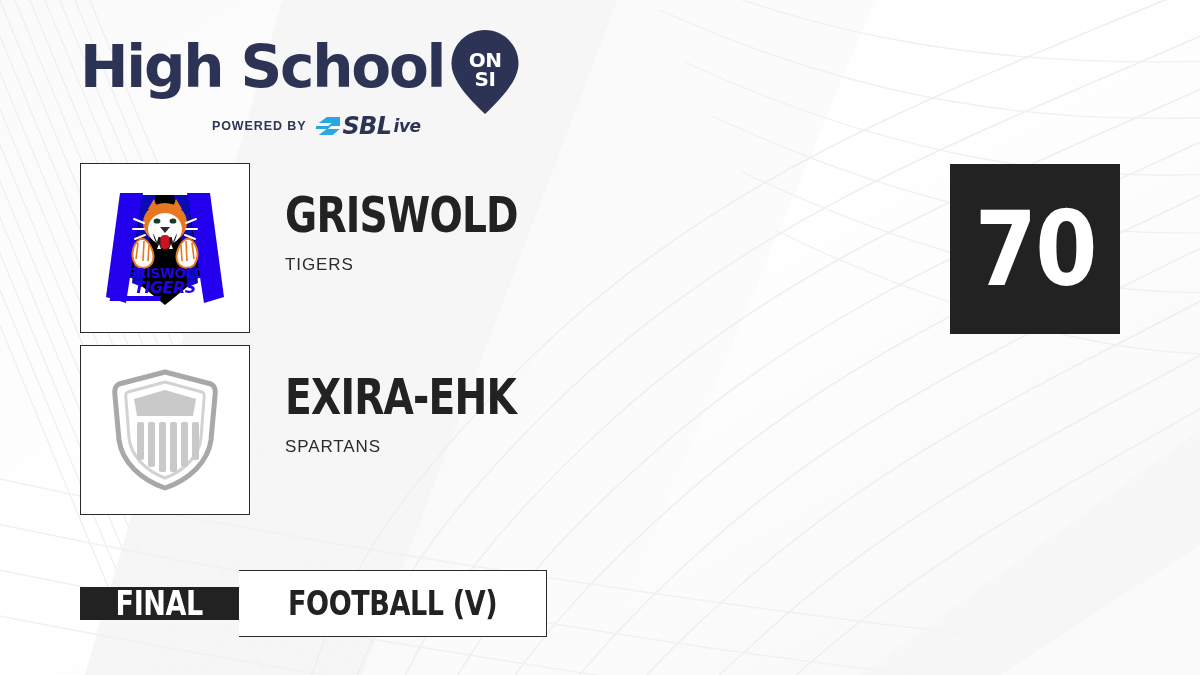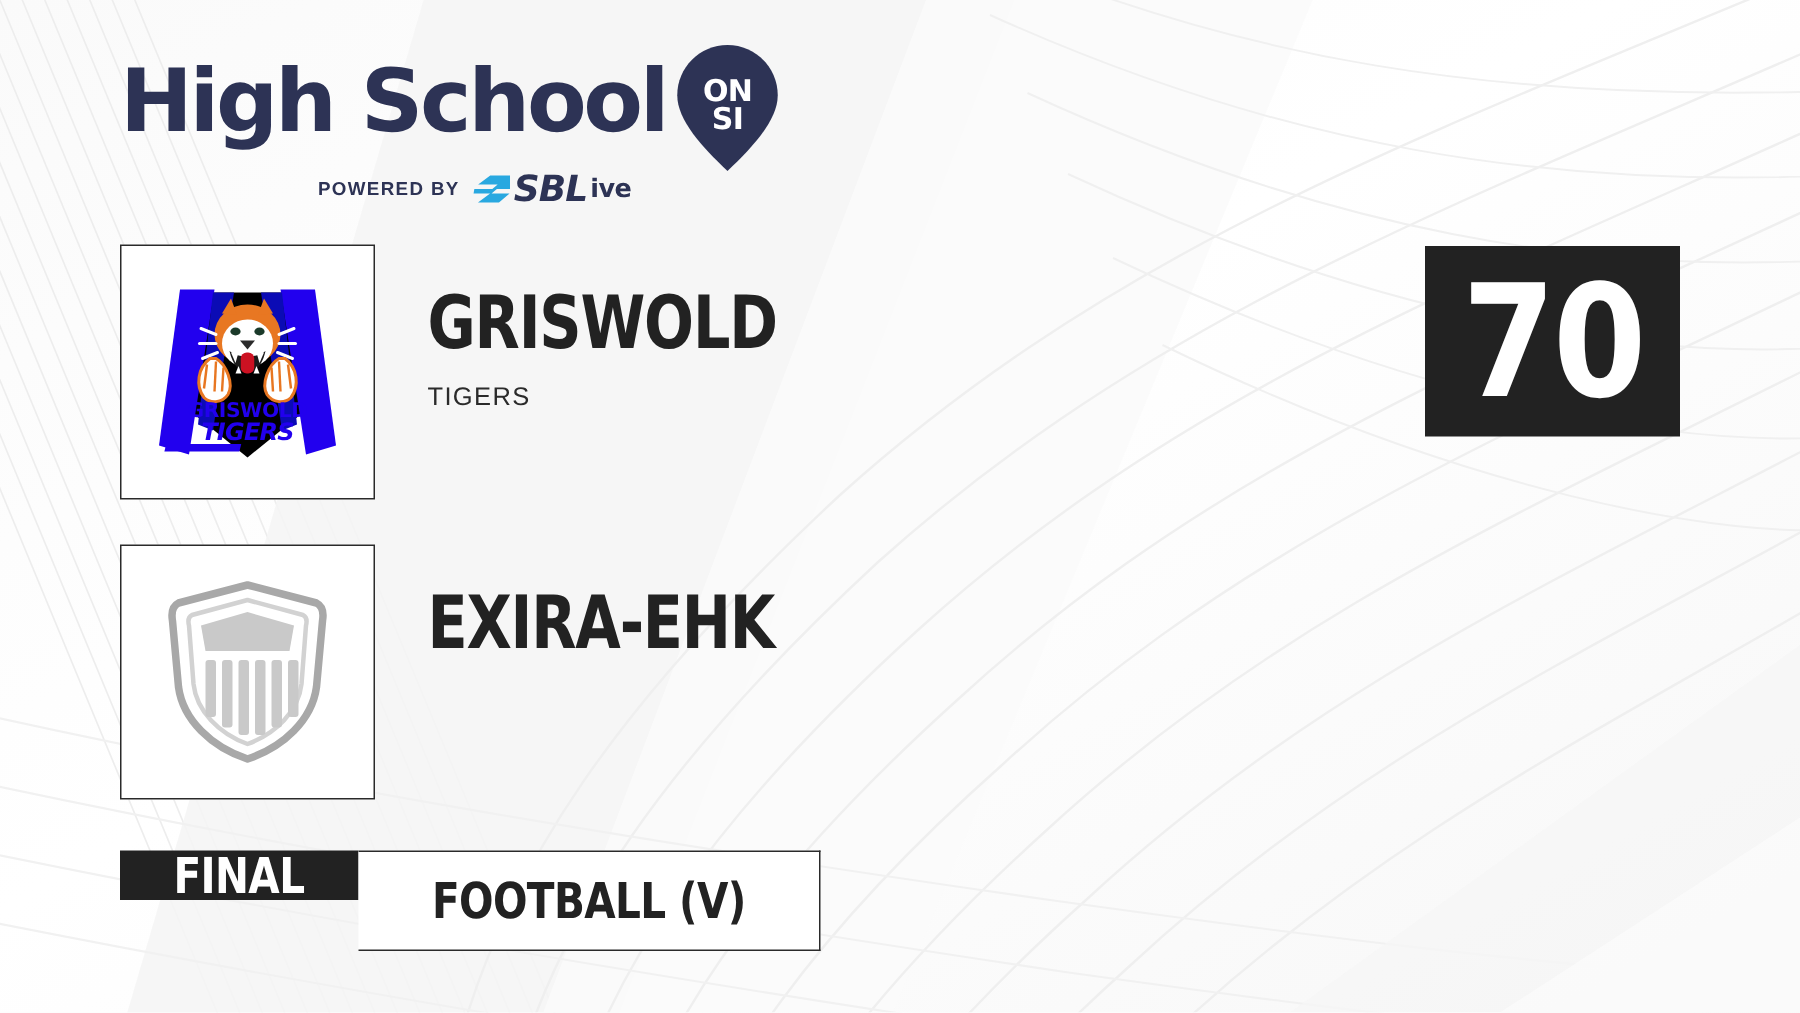--- a/index.html
+++ b/index.html
@@ -43,27 +43,27 @@
   }
   .sblive{display:flex;align-items:center;gap:2px;}
   .sbl-text{
     font-family:"DejaVu Sans", sans-serif;
     font-weight:700;font-size:24px;letter-spacing:-.6px;
     color:#2d3355;font-style:italic;line-height:1;
   }
   .sbl-ive{
     font-family:"DejaVu Sans", sans-serif;
     font-weight:700;font-size:17px;letter-spacing:-.4px;
-    color:#2d3355;line-height:1;
+    color:#2d3355;font-style:italic;line-height:1;
   }
 
   
   .row{position:absolute;left:0;right:0;height:172px;}
   .row-1{top:163px;}
-  .row-2{top:363px;}
+  .row-2{top:345px;}
 
   .logo-box{
     position:absolute;left:80px;top:0;
     width:170px;height:170px;
     background:#ffffff;
     border:1px solid #2a2a2a;
     box-sizing:border-box;
     display:flex;align-items:center;justify-content:center;
   }
   .logo-box svg{display:block;}
@@ -85,40 +85,40 @@
     font-weight:400;
     font-size:17px;
     letter-spacing:.9px;
     color:#2b2b2b;
     margin-top:12px;
     white-space:nowrap;
   }
 
   .score-box{
     position:absolute;left:950px;top:1px;
-    width:170px;height:127px;
+    width:170px;height:170px;
     background:#222222;
     display:flex;align-items:center;justify-content:center;
   }
   .score-val{
     font-family:"DejaVu Sans", sans-serif;
     font-weight:700;
     font-size:104px;
     color:#ffffff;
     line-height:104px;
     letter-spacing:-2px;
     transform:scaleX(.86);
     transform-origin:center center;
     white-space:nowrap;
   }
 
   
   .statusbar{
     position:absolute;left:80px;top:567px;
-    height:72px;display:flex;align-items:flex-start;
+    height:72px;display:flex;align-items:center;
   }
   .status-final{
     background:#222222;
     display:flex;align-items:center;justify-content:center;
     padding:0 26px;
     min-width:148px;
     box-sizing:border-box;
   }
   .status-final-text{
     font-family:"DejaVu Sans", sans-serif;
@@ -325,20 +325,21 @@
           <rect x="52" y="56" width="7" height="50" rx="2"></rect>
           <rect x="63" y="56" width="7" height="50" rx="2"></rect>
           <rect x="74" y="56" width="7" height="45" rx="2"></rect>
           <rect x="85" y="56" width="7" height="38" rx="2"></rect>
         </g>
       </svg>
     </div>
 
     <div class="team-text">
       <div class="team-name">EXIRA-EHK</div>
+      <div class="team-mascot">SPARTANS</div>
     </div>
 
   </div>
 
   <div class="statusbar">
     <div class="status-final">
       <span class="status-final-text">FINAL</span>
     </div>
     <div class="status-sport">
       <span class="status-sport-text">FOOTBALL (V)</span>

